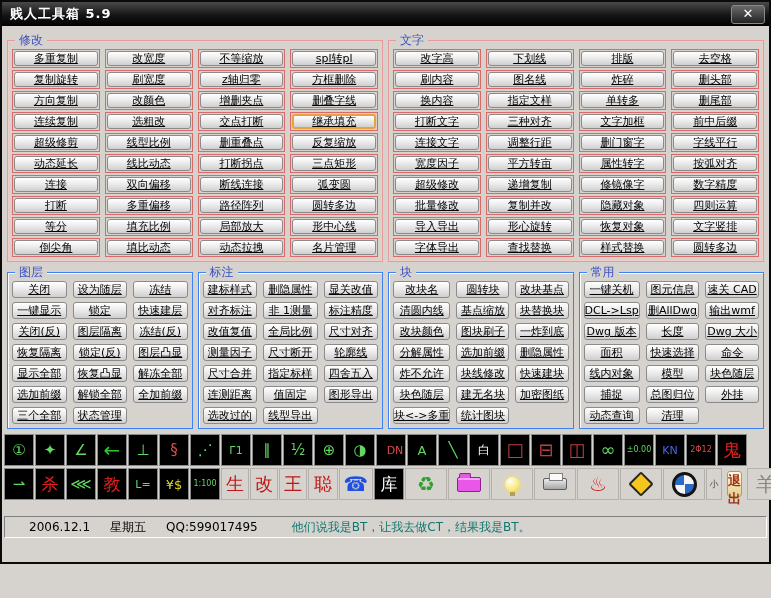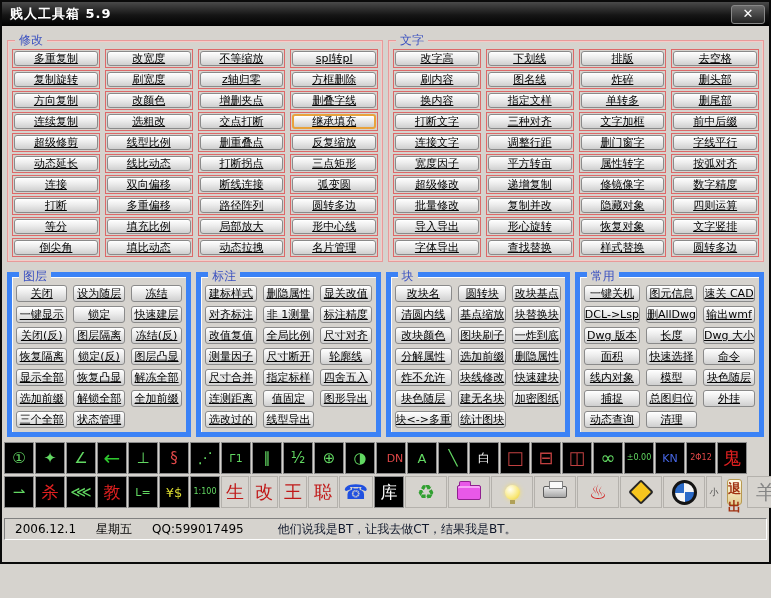--- a/index.html
+++ b/index.html
@@ -14,21 +14,21 @@
   .close-btn { margin-left:auto; width:34px; height:19px; background:linear-gradient(180deg,#6a6a6a,#222); border:1px solid #888; border-radius:3px; color:#fff; font-size:13px; font-weight:bold; line-height:16px; text-align:center; cursor:pointer; }
 
   
   .banner { position:absolute; left:56px; top:26px; width:330px; height:22px; background:#fdfdfd; border:1px solid #111; border-right-width:2px; z-index:30; text-align:center; color:#cf1a1a; font-weight:bold; font-style:italic; font-size:18px; letter-spacing:2px; line-height:21px; text-decoration:underline; }
 
   
   .rows { padding:4px 5px 0 5px; }
   .row-top, .row-mid { display:flex; gap:5px; margin-top:10px;text-decoration:underline; }
   .group { position:relative; background:#d6d3ce; padding:8px 4px 4px 4px; flex:1; }
   .group.pink { border:1px solid #e89a9a; box-shadow:inset 0 0 0 1px #f3ccc8; }
-  .group.gray { border:5px solid #3b82f6; box-shadow:inset 1px 1px 0 #fdfdfd; }
+  .group.gray { border:1px solid #3b82f6; box-shadow:inset 1px 1px 0 #fdfdfd; }
   .legend { position:absolute; top:-9px; left:7px; background:#d6d3ce; color:#3a50c0; font-size:12px; padding:0 4px; z-index:5; }
 
   .grid4 { display:grid; grid-template-columns:repeat(4,1fr); gap:2px 5px; }
   .grid2 { display:grid; grid-template-columns:repeat(3,1fr); gap:4px 6px; }
   .redgrid .cell { border:1px solid #dd6868; padding:1px; background:#d6d3ce; }
   .cell { display:block; }
   .cell button { display:block; width:100%; height:15px; font-family:"DejaVu Sans",sans-serif; font-size:11px; color:#000; background:linear-gradient(180deg,#ffffff,#ececec 45%,#cfcfcf); border:1px solid #8a8a8a; border-radius:3px; box-shadow:inset 0 1px 0 #fff; cursor:pointer; white-space:nowrap; overflow:hidden; line-height:13px; }
   .grid2 .cell button { height:17px; line-height:15px; }
   .cell button.hl { border:2px solid #e8a23c; line-height:11px; }
 
@@ -45,22 +45,22 @@
   .shape-folder { width:24px; height:15px; background:#e858e8; border:1px solid #902090; border-radius:2px; position:relative; box-shadow:inset 0 2px 0 #f7a3f7; }
   .shape-folder::before { content:""; position:absolute; top:-5px; left:1px; width:10px; height:4px; background:#e858e8; border:1px solid #902090; border-bottom:none; border-radius:2px 2px 0 0; }
   .shape-bulb { width:15px; height:15px; border-radius:50%; background:radial-gradient(circle at 35% 30%, #fffef2, #f9e87a 60%, #e8c830); box-shadow:0 0 5px #f5e070; position:relative; }
   .shape-bulb::after { content:""; position:absolute; left:5px; bottom:-4px; width:5px; height:4px; background:#b0a058; }
   .shape-printer { width:24px; height:12px; background:linear-gradient(#ededed,#a6a6a6); border:1px solid #5e5e5e; border-radius:2px; position:relative; }
   .shape-printer::before { content:""; position:absolute; top:-6px; left:5px; width:12px; height:6px; background:#fafafa; border:1px solid #808080; }
   .shape-roadsign { width:18px; height:18px; transform:rotate(45deg); background:#f6c51e; border:2px solid #262626; border-radius:2px; }
   .shape-bmw { width:25px; height:25px; border-radius:50%; border:3px solid #141414; background:conic-gradient(#f6f6f6 0 90deg, #2a6ac8 90deg 180deg, #f6f6f6 180deg 270deg, #2a6ac8 270deg 360deg); }
 
   
-  .statusbar { margin:9px 2px 2px 2px; height:22px; border:1px solid; border-color:#808080 #fdfdfd #fdfdfd #808080; display:flex; align-items:center; gap:20px; padding:0 10px; font-size:12px; color:#000; flex:0 0 auto; }
-  .statusbar .msg { color:#0f172a; margin-left:14px; }
+  .statusbar { margin:15px 2px 2px 2px; height:22px; border:1px solid; border-color:#808080 #fdfdfd #fdfdfd #808080; display:flex; align-items:center; gap:20px; padding:0 24px; font-size:12px; color:#000; flex:0 0 auto; }
+  .statusbar .msg { color:#0f766e; margin-left:14px; }
 </style>
 </head>
 <body>
 
 <div class="window">
 
   <div class="titlebar">
     <span class="title">贱人工具箱 5.9</span>
     <div class="close-btn">✕</div>
   </div>

